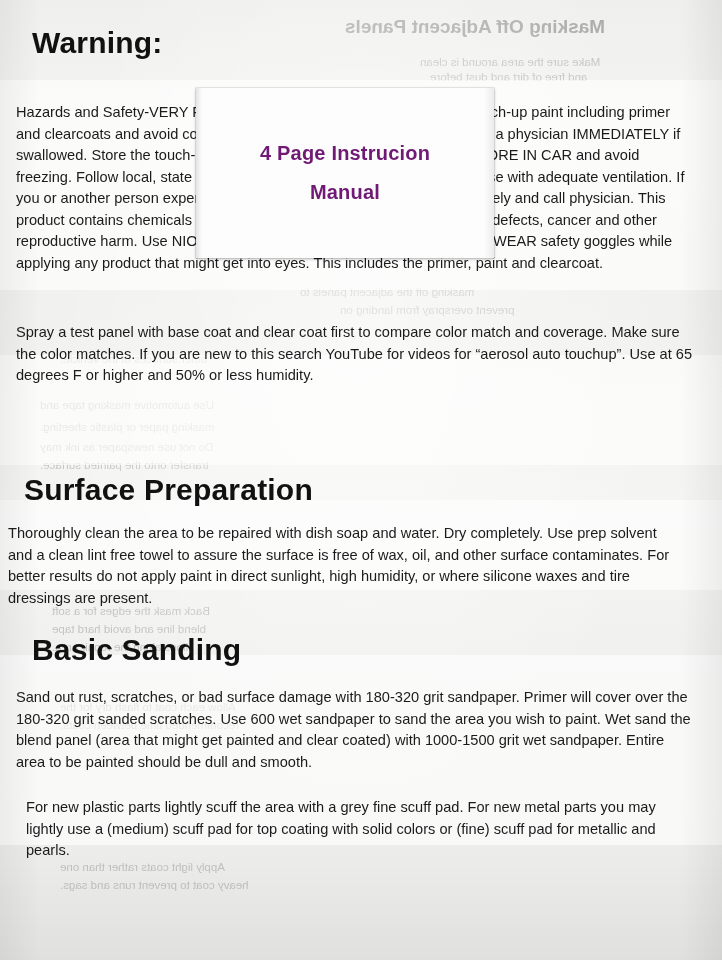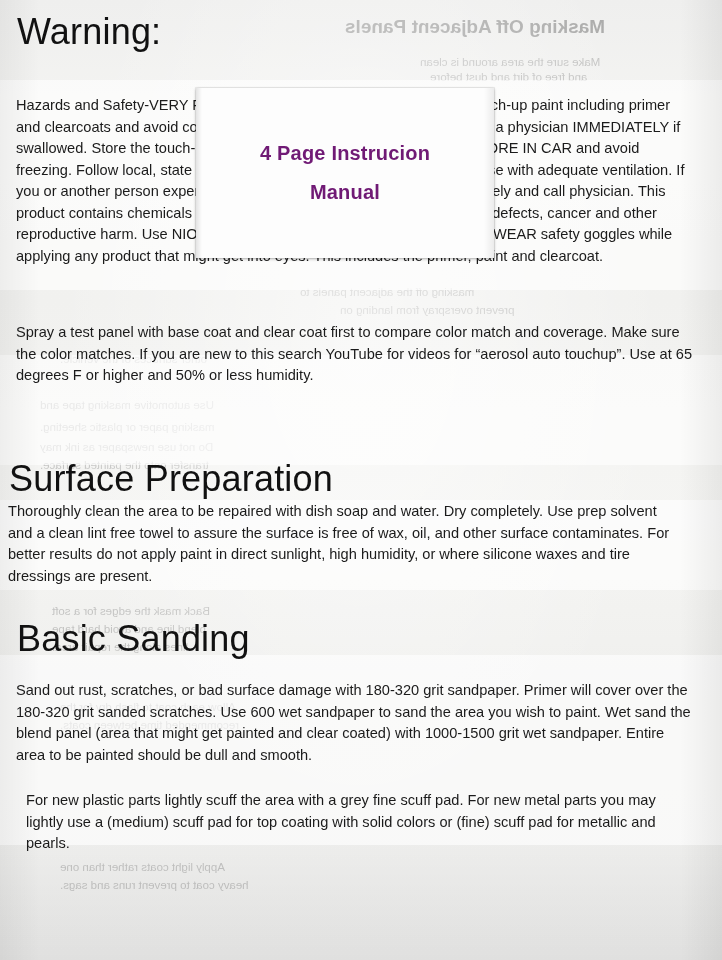--- a/index.html
+++ b/index.html
@@ -63,23 +63,23 @@
     background: rgba(255,255,255,0.62);
     pointer-events: none;
   }
 
   .content {
     position: relative;
     z-index: 3;
   }
 
   h1.sec {
-    margin: 1px;
-    font-weight: normal;
-    font-size: 36px;
+    margin: 16px;
+    font-weight: bold;
+    font-size: 30px;
     letter-spacing: 0.2px;
     color: #111;
   }
   p.body {
     margin: 0;
     font-size: 14.6px;
     line-height: 21.5px;
     color: #1b1b1b;
   }
   .blk { position: absolute; }

